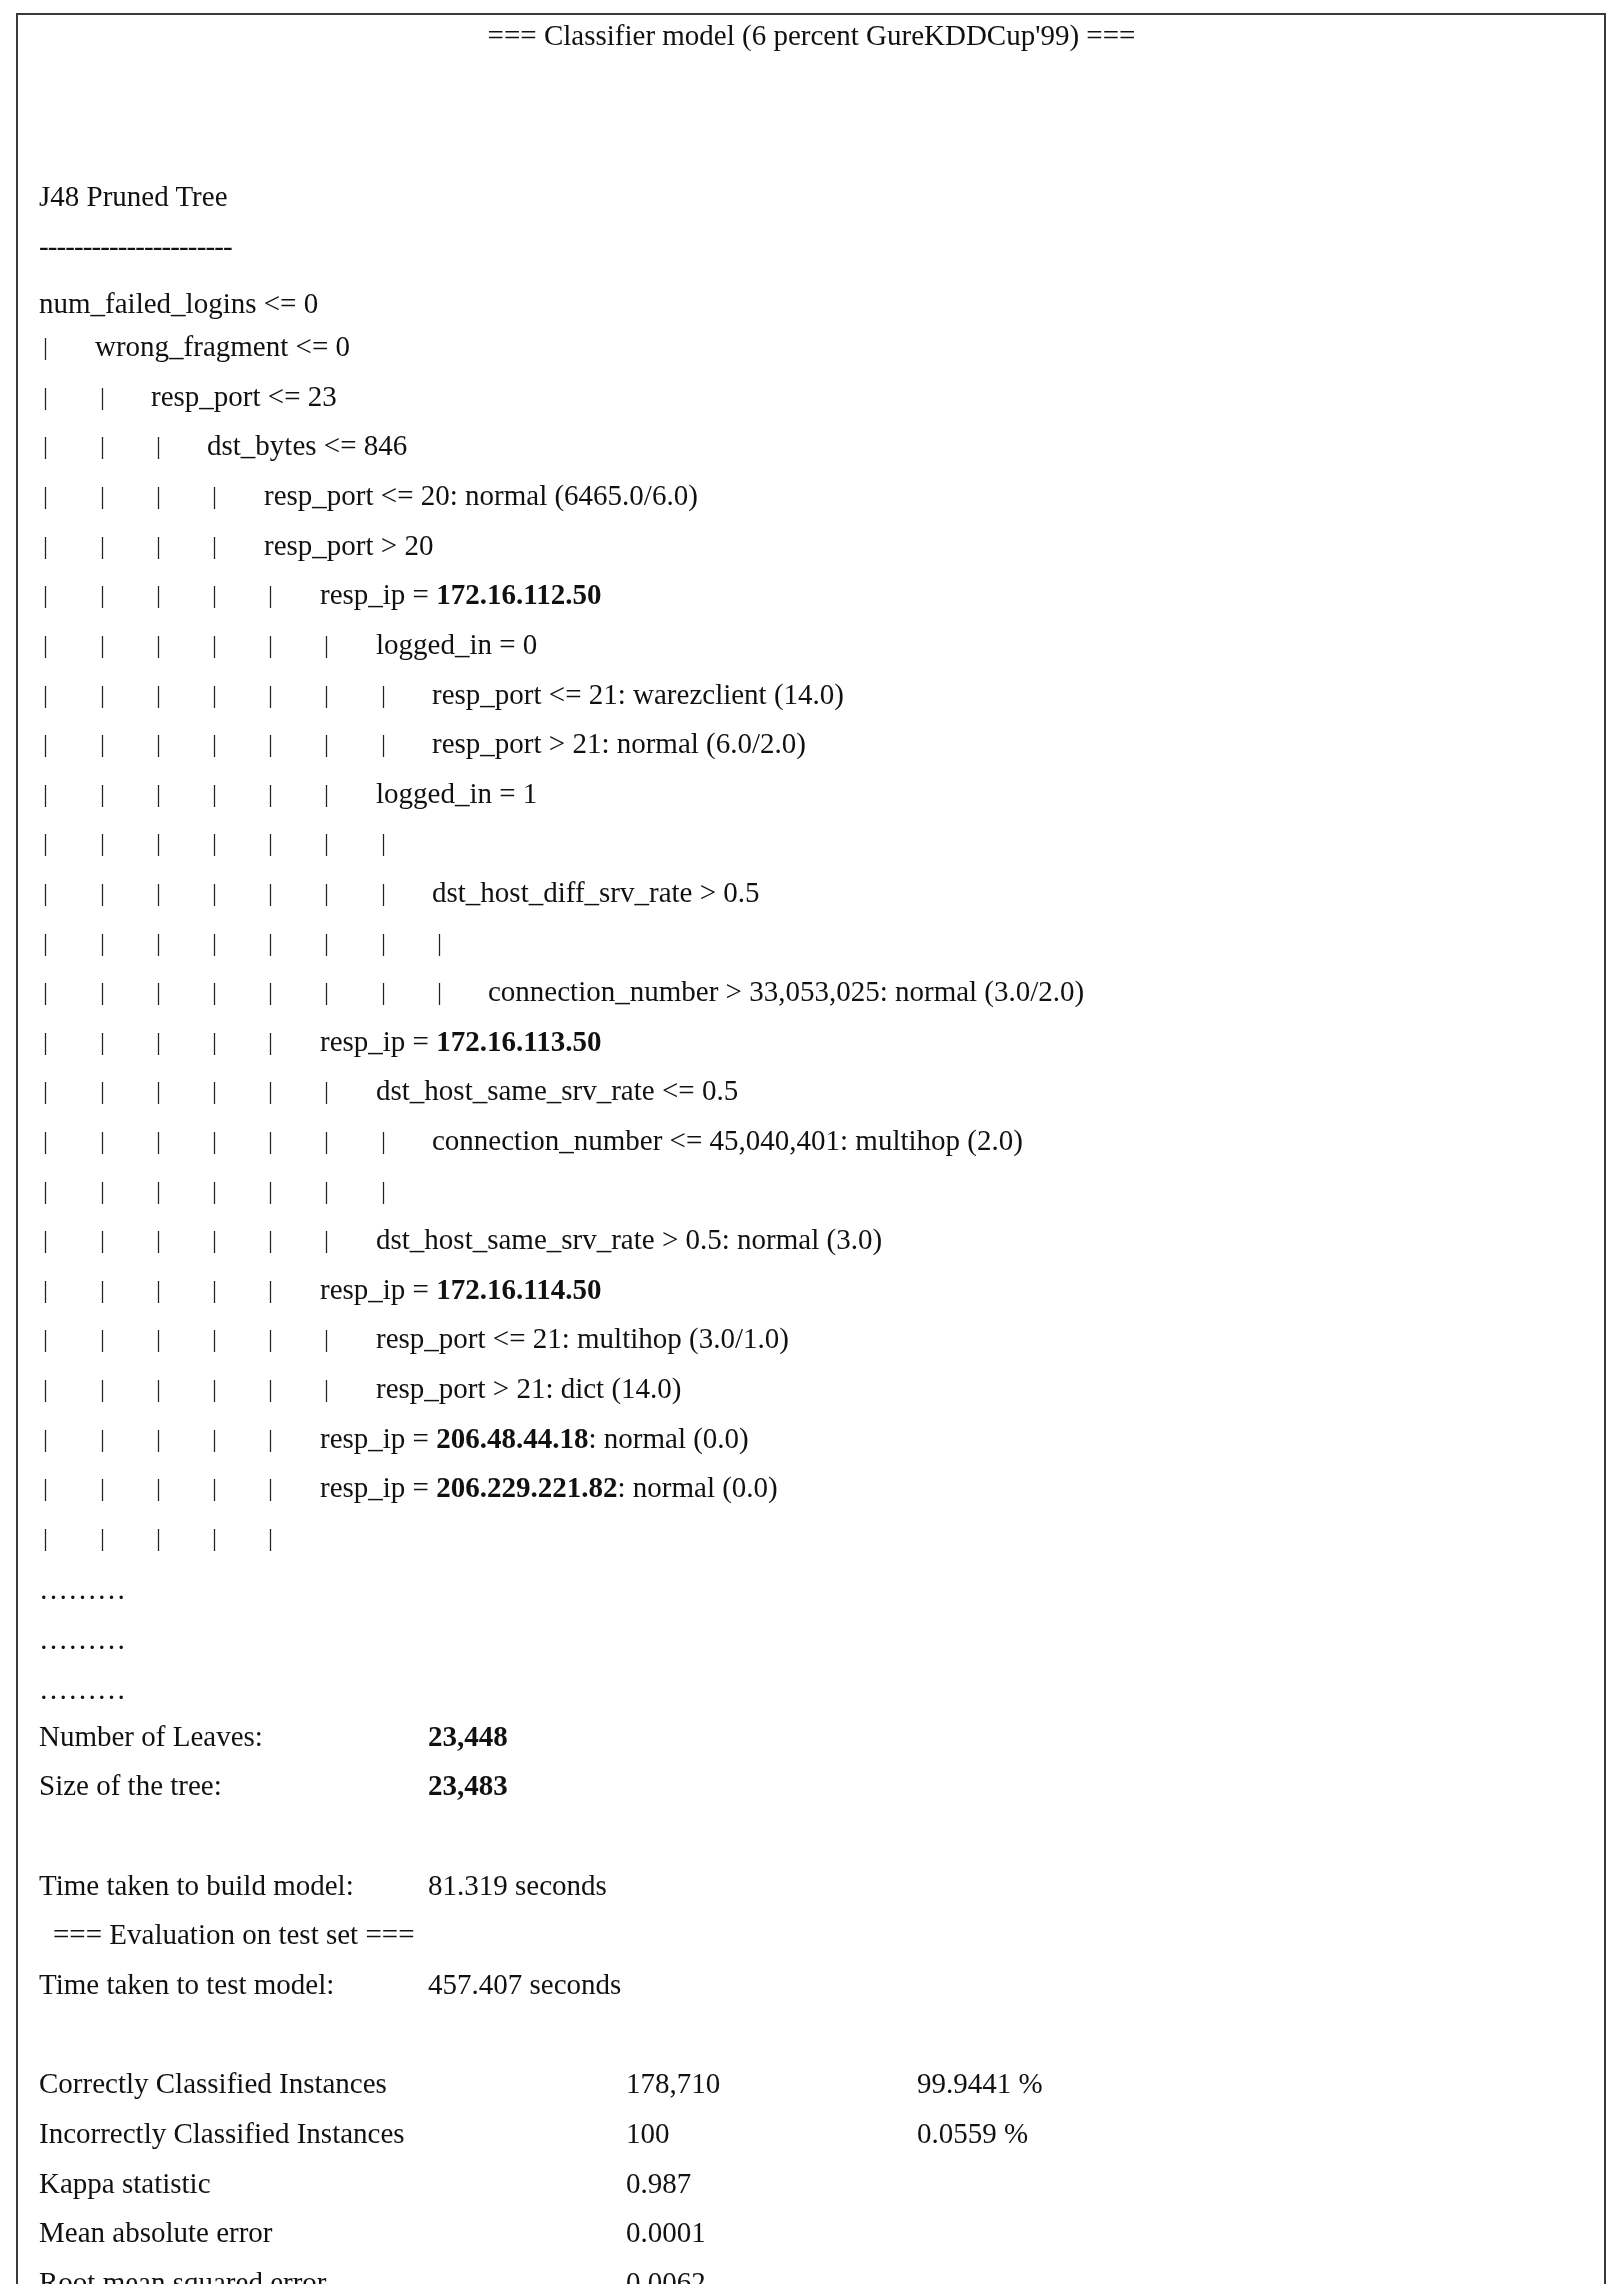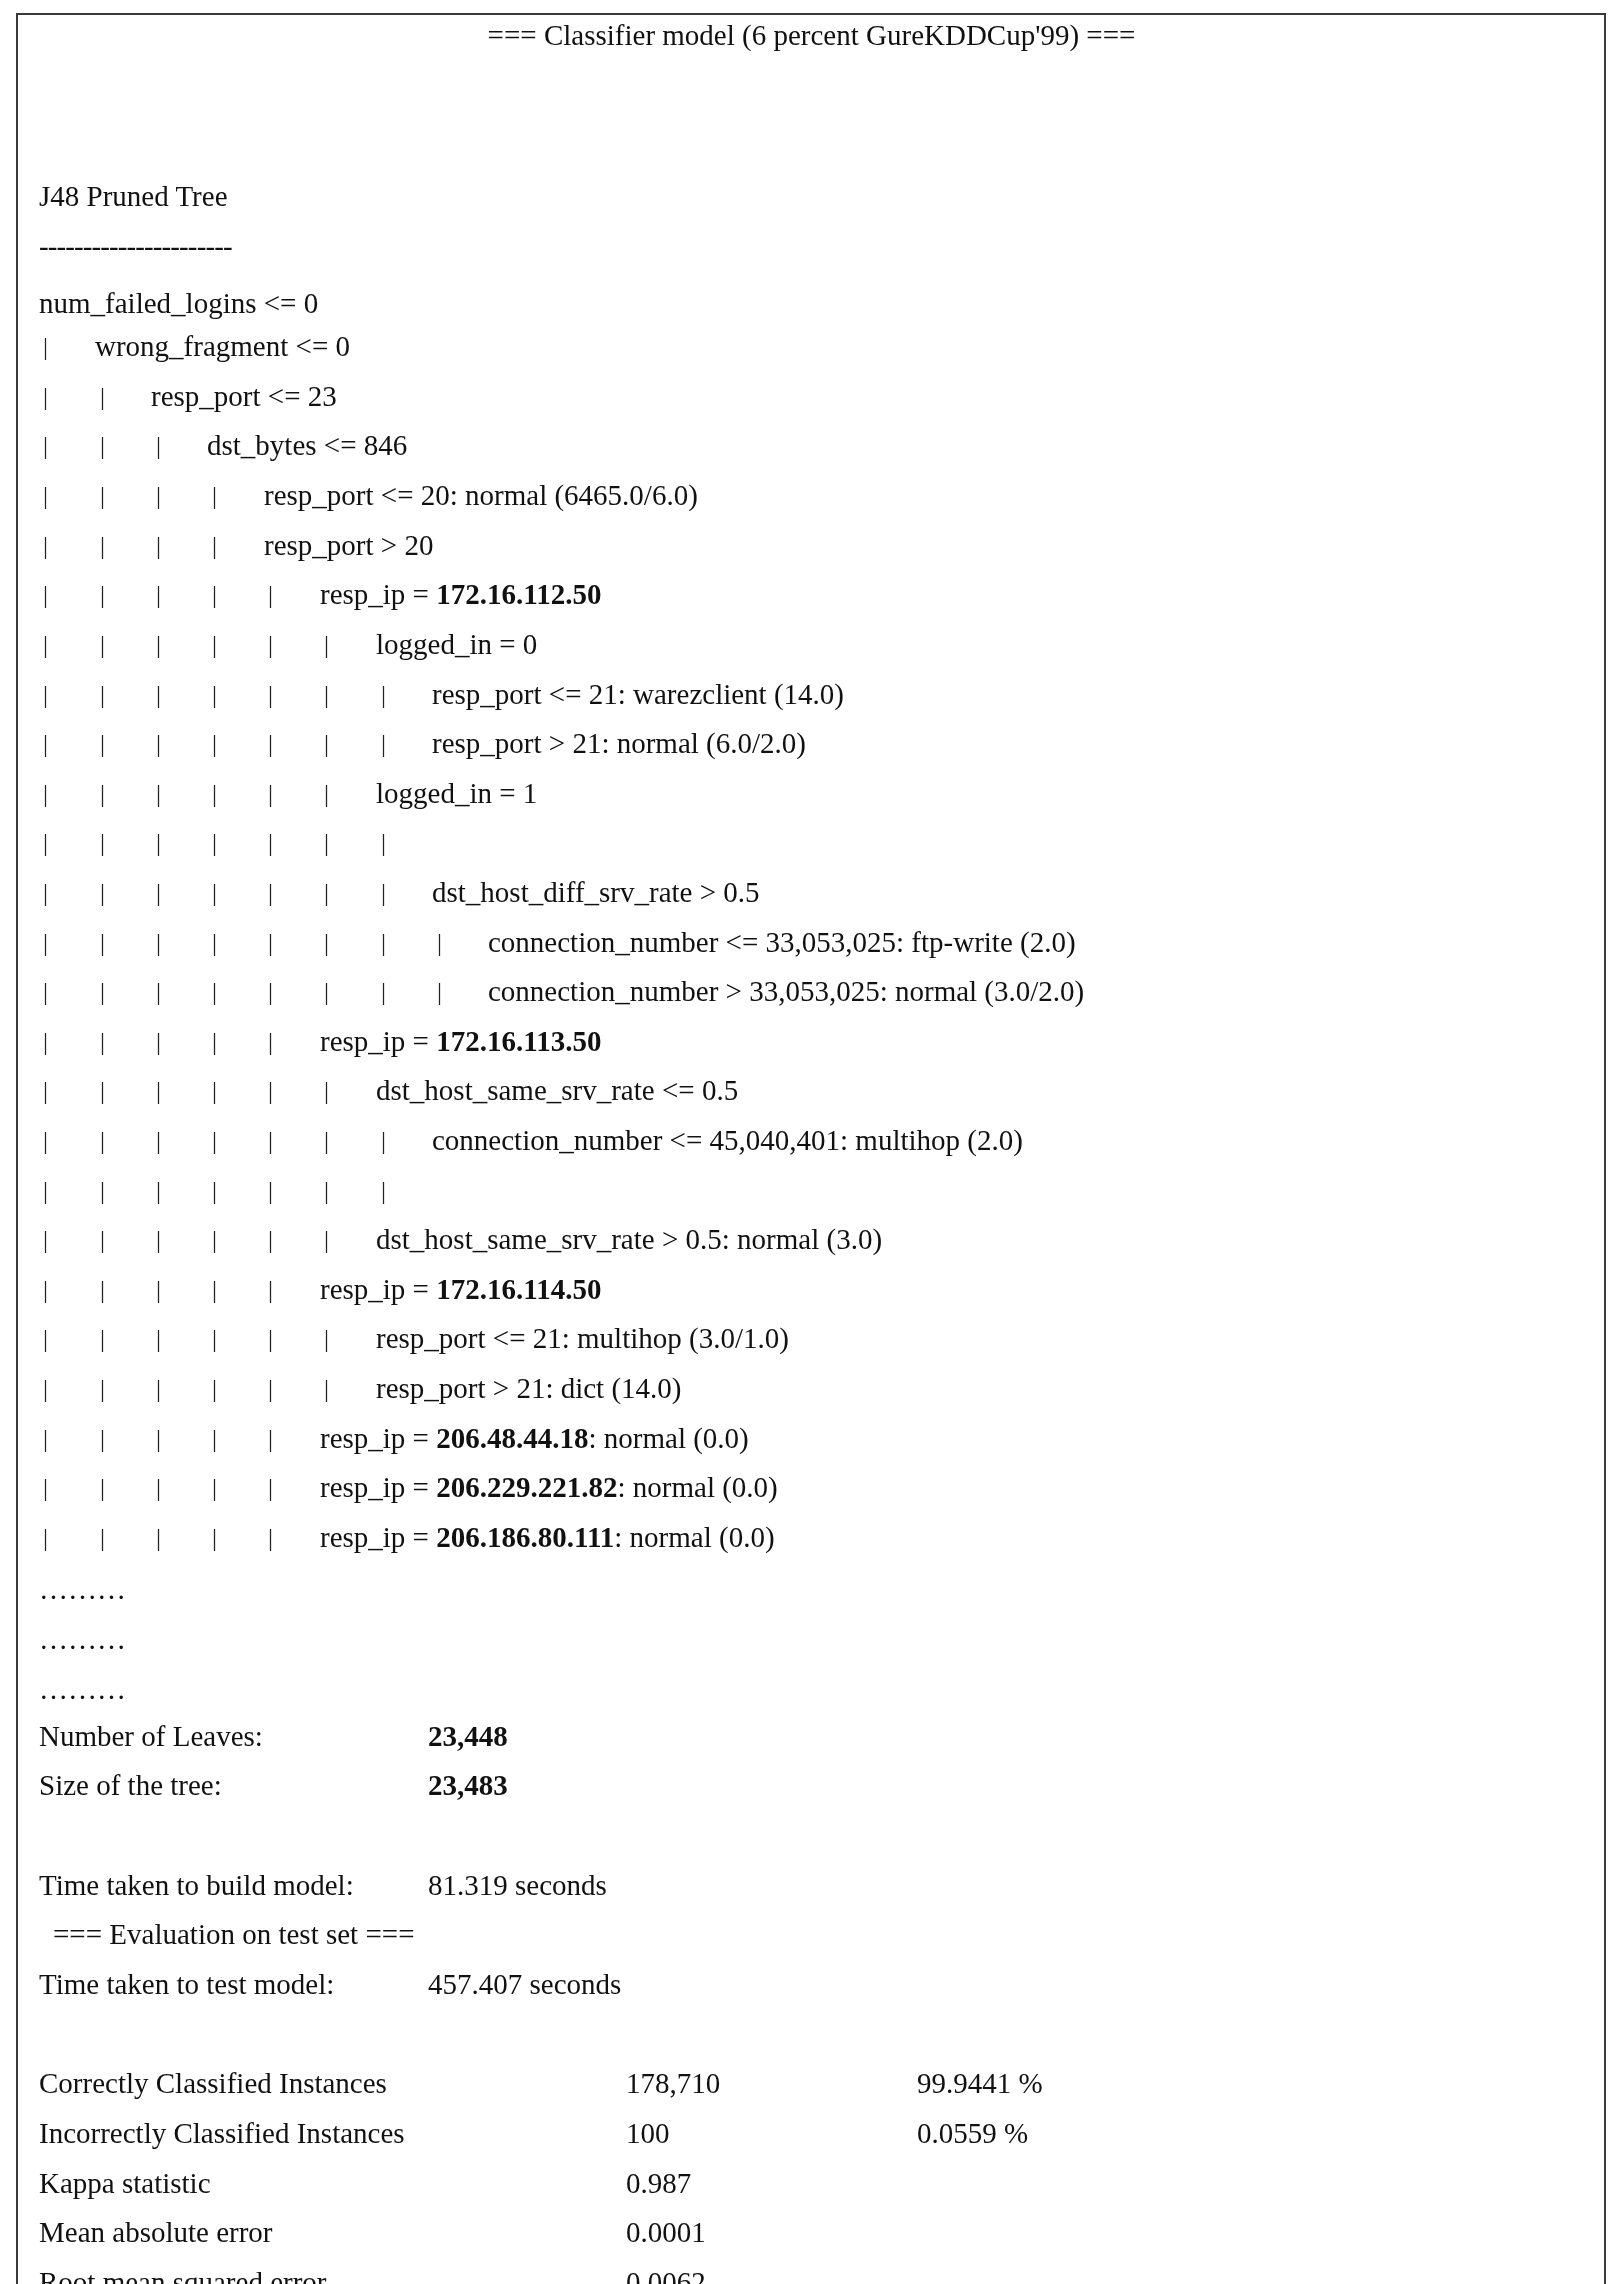--- a/index.html
+++ b/index.html
@@ -126,21 +126,20 @@
     </div>
     <div class="row" style="top: 924px;">
       <span class="pipe" style="left: 43px;">|</span>
       <span class="pipe" style="left: 100px;">|</span>
       <span class="pipe" style="left: 156px;">|</span>
       <span class="pipe" style="left: 212px;">|</span>
       <span class="pipe" style="left: 268px;">|</span>
       <span class="pipe" style="left: 324px;">|</span>
       <span class="pipe" style="left: 381px;">|</span>
       <span class="pipe" style="left: 437px;">|</span>
-      <span class="txt" style="left: 488px;"><span>connection_number &lt;= 33,053,025: ftp-write (2.0)</span></span>
     </div>
     <div class="row" style="top: 973px;">
       <span class="pipe" style="left: 43px;">|</span>
       <span class="pipe" style="left: 100px;">|</span>
       <span class="pipe" style="left: 156px;">|</span>
       <span class="pipe" style="left: 212px;">|</span>
       <span class="pipe" style="left: 268px;">|</span>
       <span class="pipe" style="left: 324px;">|</span>
       <span class="pipe" style="left: 381px;">|</span>
       <span class="pipe" style="left: 437px;">|</span>
@@ -232,21 +231,20 @@
       <span class="pipe" style="left: 212px;">|</span>
       <span class="pipe" style="left: 268px;">|</span>
       <span class="txt" style="left: 320px;"><span>resp_ip = </span><span class="bold">206.229.221.82</span><span>: normal (0.0)</span></span>
     </div>
     <div class="row" style="top: 1519px;">
       <span class="pipe" style="left: 43px;">|</span>
       <span class="pipe" style="left: 100px;">|</span>
       <span class="pipe" style="left: 156px;">|</span>
       <span class="pipe" style="left: 212px;">|</span>
       <span class="pipe" style="left: 268px;">|</span>
-      <span class="txt" style="left: 320px;"><span>resp_ip = </span><span class="bold">206.186.80.111</span><span>: normal (0.0)</span></span>
     </div>
   </div>
 
 <div class="line" style="left:39px; top:1571px;">………</div>
 <div class="line" style="left:39px; top:1621px;">………</div>
 <div class="line" style="left:39px; top:1671px;">………</div>
 
 <div class="kv-label" style="top:1718px;">Number of Leaves:</div>
 <div class="kv-val bold" style="left:428px; top:1718px;">23,448</div>
 <div class="kv-label" style="top:1767px;">Size of the tree:</div>

